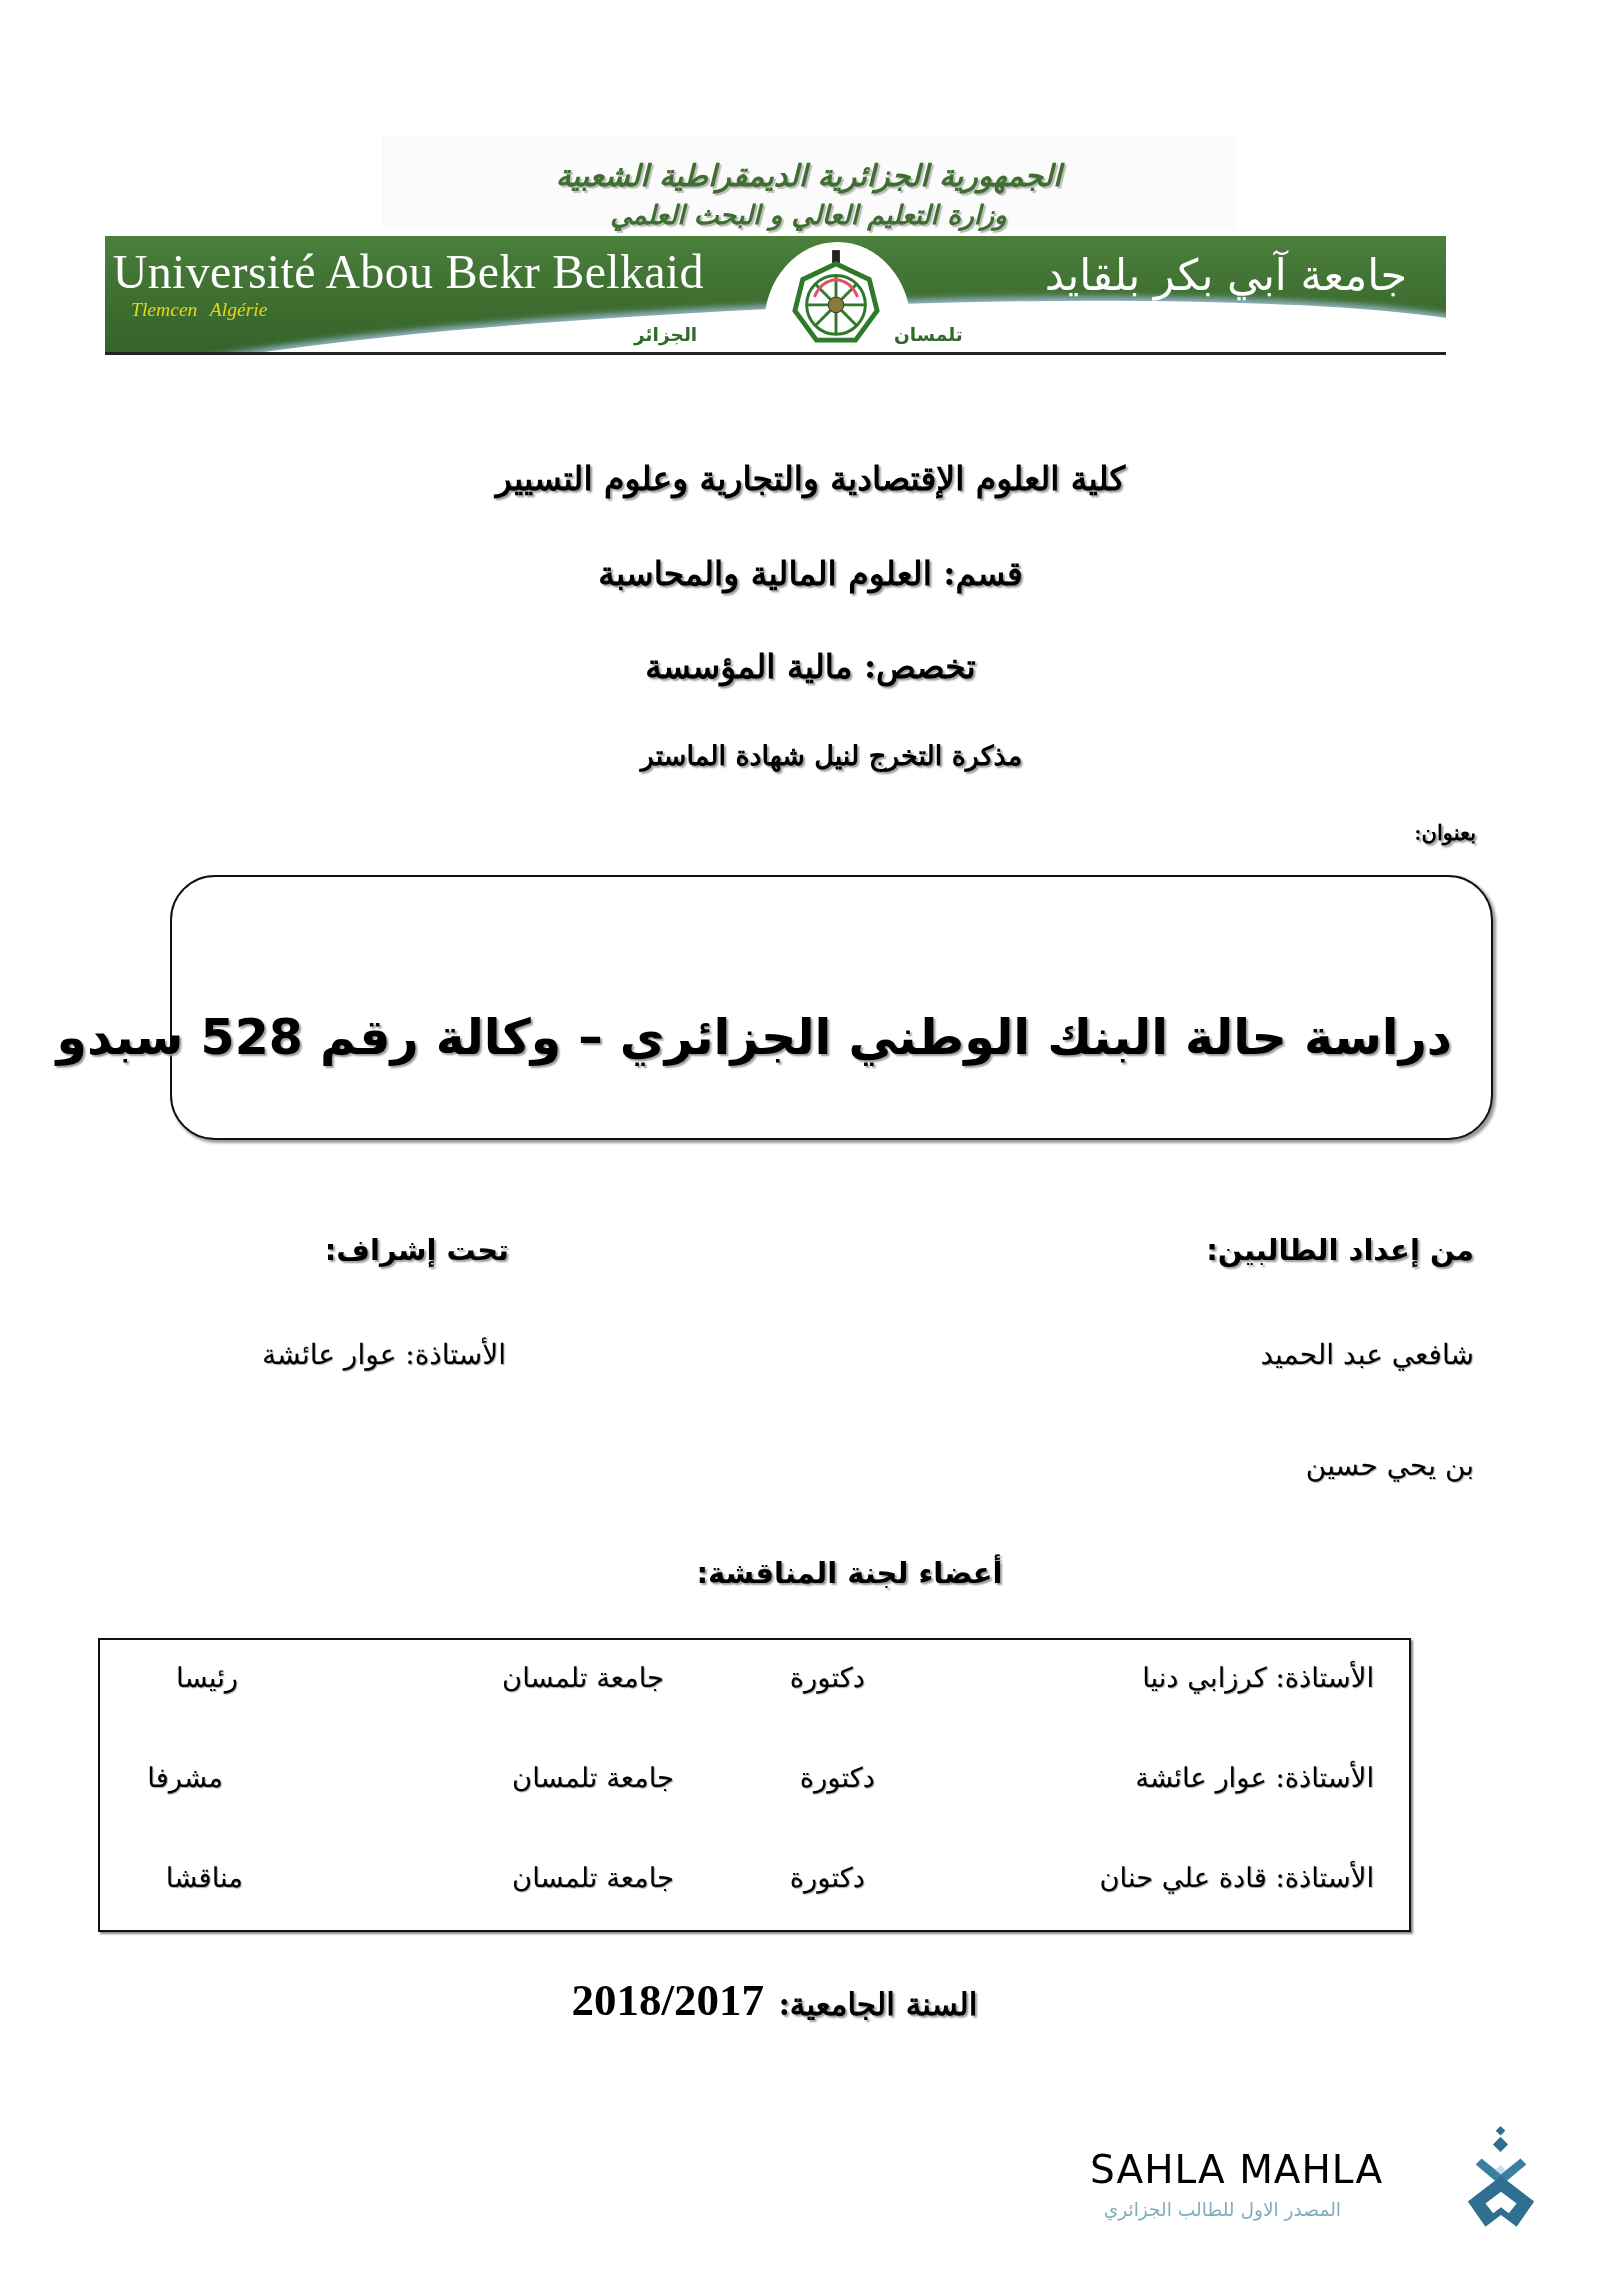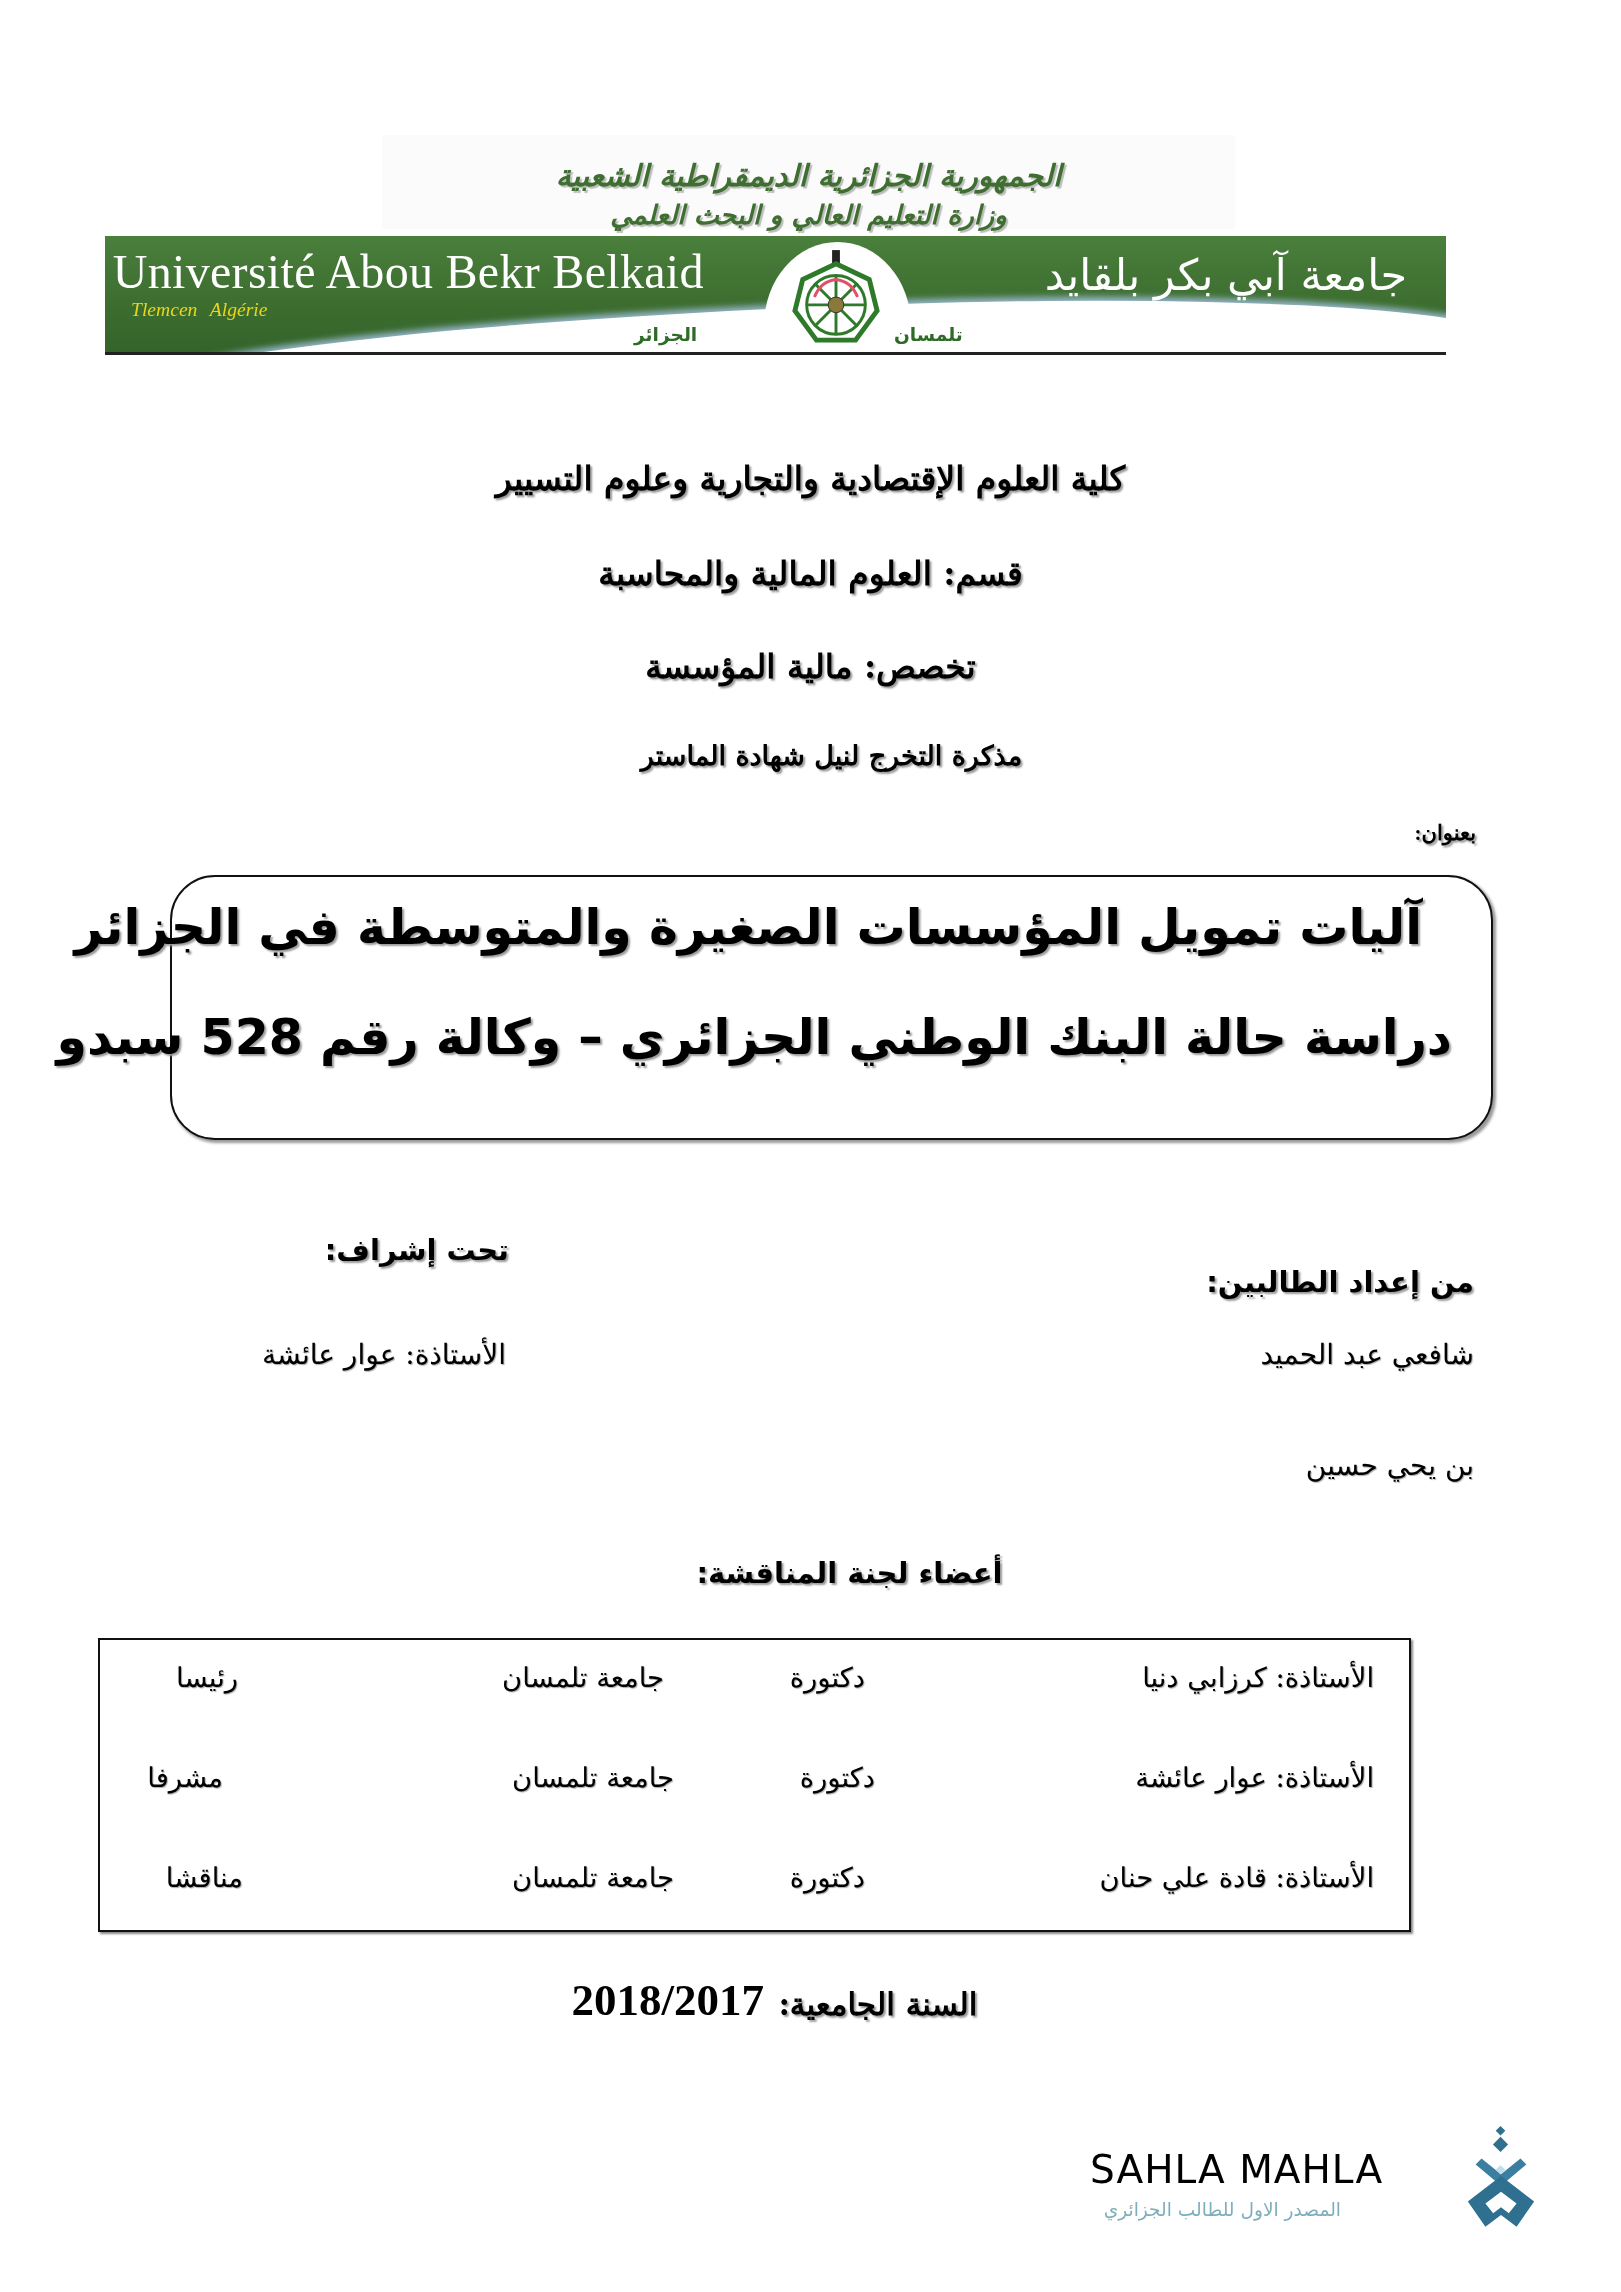--- a/index.html
+++ b/index.html
@@ -92,21 +92,21 @@
       text-shadow: 2px 2px 2px #9a9a9a;
     }
     .title-box .line1 { font-size: 49px; position: absolute; right: 69px; top: 21.6px; white-space: nowrap; }
     .title-box .line2 { font-size: 49px; position: absolute; right: 39px; top: 132px; white-space: nowrap; }
 
     
     .sub-head {
       direction: rtl; font-family: "DejaVu Sans", sans-serif; font-weight: bold;
       font-size: 29px; text-shadow: 2px 2px 2px #9a9a9a; white-space: nowrap;
     }
-    .by-label { right: 147px; top: 1233px; margin-top: 32px; }
+    .by-label { right: 147px; top: 1233px; }
     .sup-label { right: 1112px; top: 1233px; }
     .name {
       direction: rtl; font-family: "DejaVu Serif", serif; font-size: 28px;
       text-shadow: 1px 1px 1px #aaa; white-space: nowrap;
     }
     .student1 { right: 147px; top: 1338px; }
     .student2 { right: 147px; top: 1449px; }
     .supervisor { right: 1115px; top: 1338px; }
 
     .jury-label { left: 0; width: 1621px; top: 1556px; text-align: center; }
@@ -177,21 +177,20 @@
   <div class="bottom-rule"></div>
 </div>
 
 <div class="abs heading h-faculty">كلية العلوم الإقتصادية والتجارية وعلوم التسيير</div>
 <div class="abs heading h-dept">قسم: العلوم المالية والمحاسبة</div>
 <div class="abs heading h-spec">تخصص: مالية المؤسسة</div>
 <div class="abs heading h-memo">مذكرة التخرج لنيل شهادة الماستر</div>
 
 <div class="abs label-title">بعنوان:</div>
 <div class="abs title-box">
-  <div class="line1">آليات تمويل المؤسسات الصغيرة والمتوسطة في الجزائر</div>
   <div class="line2">دراسة حالة البنك الوطني الجزائري – وكالة رقم 528 سبدو</div>
 </div>
 
 <div class="abs sub-head by-label">من إعداد الطالبين:</div>
 <div class="abs sub-head sup-label">تحت إشراف:</div>
 <div class="abs name student1">شافعي عبد الحميد</div>
 <div class="abs name student2">بن يحي حسين</div>
 <div class="abs name supervisor">الأستاذة: عوار عائشة</div>
 
 <div class="abs sub-head jury-label">

